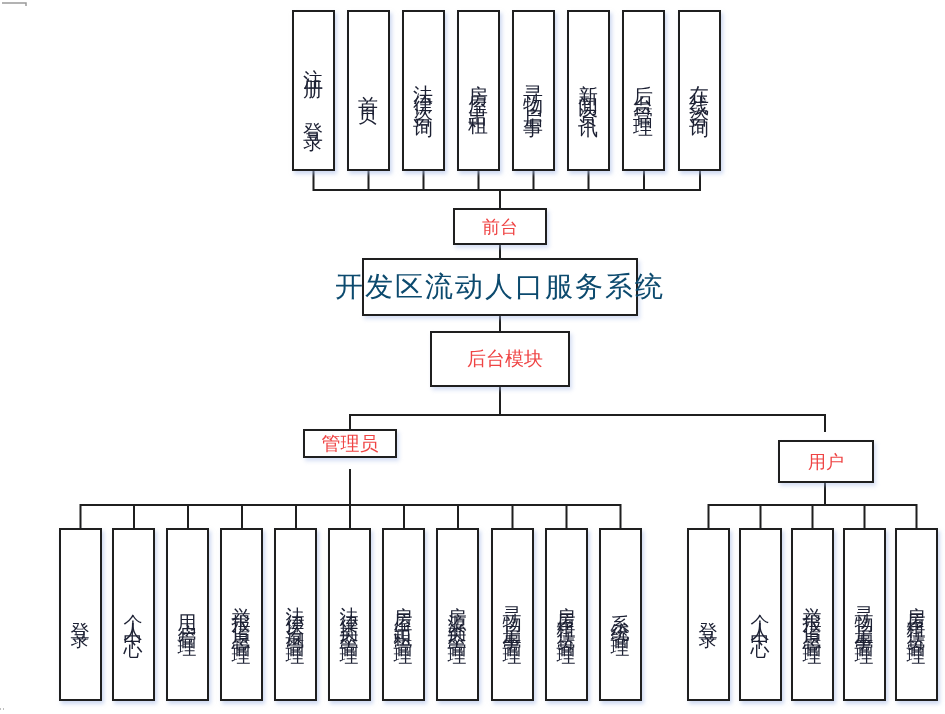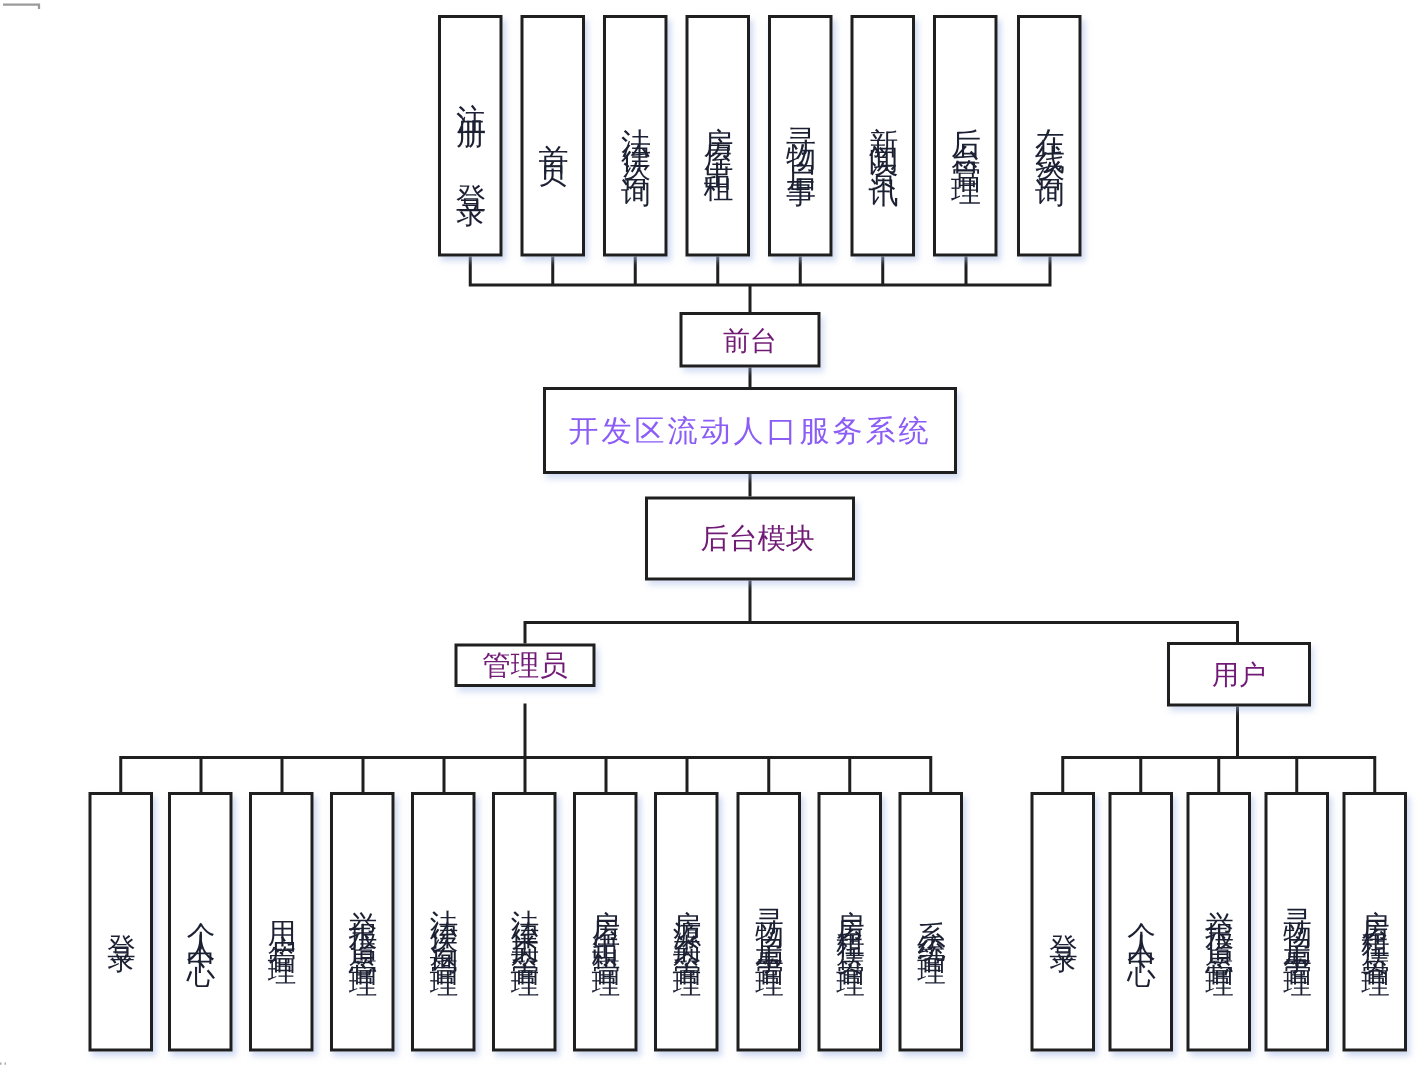--- a/index.html
+++ b/index.html
@@ -44,28 +44,28 @@
   
   .hub {
     position: absolute;
     box-sizing: border-box;
     border: 2px solid #1f1f1f;
     background: #ffffff;
     box-shadow: 2px 3px 4px rgba(165,185,230,0.45);
     display: flex;
     align-items: center;
     justify-content: center;
-    color: #701a75;
+    color: #ef4444;
     font-size: 18px;
     white-space: nowrap;
   }
   #root-box {
     font-family: "Liberation Serif", "DejaVu Serif", serif;
-    font-size: 20px;
-    color: #8b5cf6;
+    font-size: 28px;
+    color: #0c4a6e;
     letter-spacing: 2px;
     border-width: 2px;
   }
   #back-hub-box { font-size: 19px; padding-left: 10px; }
   
   .t0 { left: 292px; }  .t1 { left: 347px; }  .t2 { left: 402px; }  .t3 { left: 457px; }
   .t4 { left: 512px; }  .t5 { left: 567px; }  .t6 { left: 622px; }  .t7 { left: 678px; }
   
   .a0 { left: 59px; }   .a1 { left: 112px; }  .a2 { left: 166px; }  .a3 { left: 220px; }
   .a4 { left: 274px; }  .a5 { left: 328px; }  .a6 { left: 382px; }  .a7 { left: 436px; }
@@ -140,21 +140,21 @@
   </div>
 
   <div class="hub" id="back-hub-box" style="left:430px; top:331px; width:140px; height:56px;">
     <span>后台模块</span>
   </div>
 
   <div class="hub" style="left:303px; top:429px; width:94px; height:29px; font-size:19px;">
     <span>管理员</span>
   </div>
 
-  <div class="hub" style="left:778px; top:428px; width:96px; height:43px;">
+  <div class="hub" style="left:778px; top:440px; width:96px; height:43px;">
     <span>用户</span>
   </div>
 
   <div class="vbox row-bottom a0">
     <span class="vtext">登录</span>
   </div>
   <div class="vbox row-bottom a1">
     <span class="vtext">个人中心</span>
   </div>
   <div class="vbox row-bottom a2">

